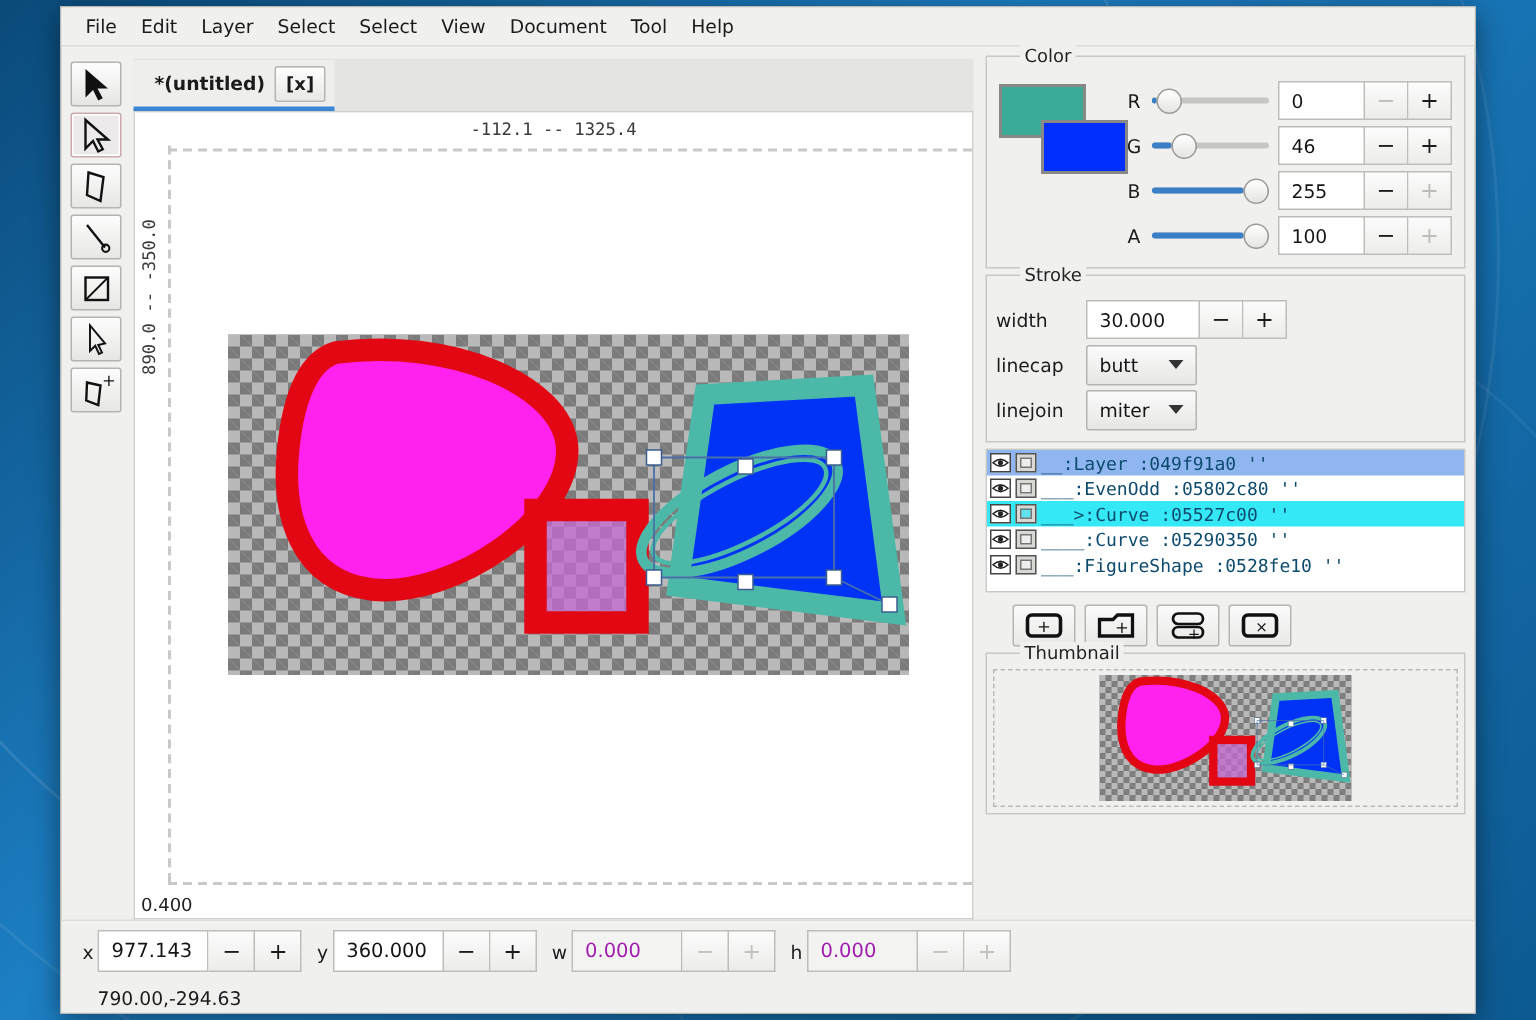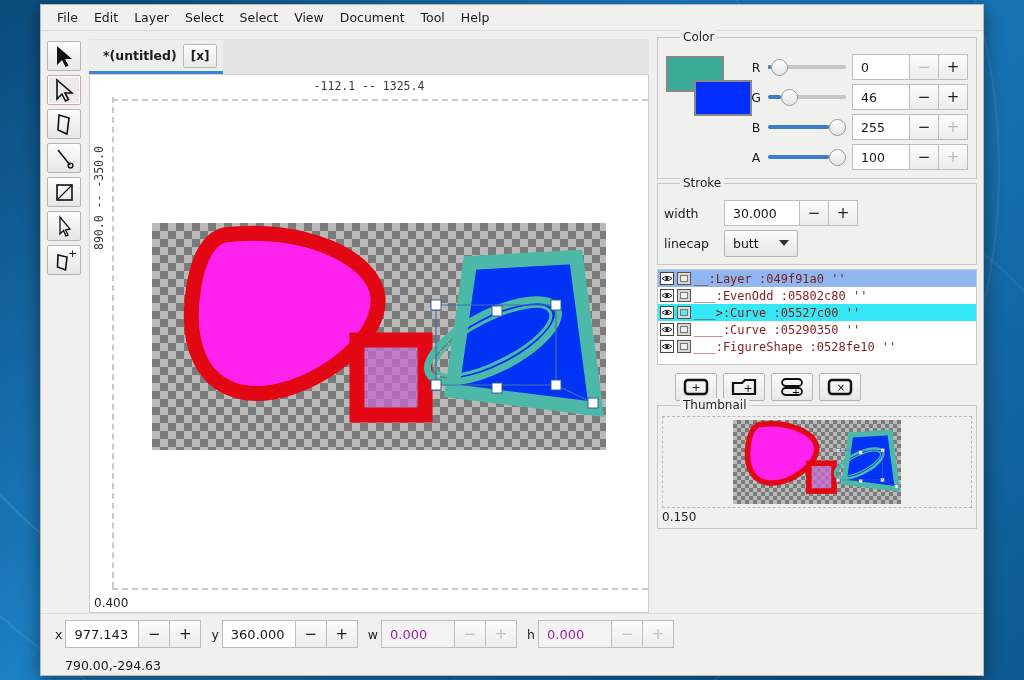--- a/index.html
+++ b/index.html
@@ -106,21 +106,21 @@
   .srowlab{width:52px;font-size:12.5px;color:#1b1b1b;}
   .combo{height:27px;min-width:74px;background:linear-gradient(#fbfbfb,#e6e6e4);
          border:1px solid #b4b4b0;border-radius:2px;display:flex;align-items:center;
          justify-content:space-between;padding:0 8px;font-size:12.5px;color:#151515;
          gap:12px;cursor:default;}
   .caret{width:0;height:0;border-left:5px solid transparent;border-right:5px solid transparent;
          border-top:6px solid #333;}
   
   #treegrp{padding:0;border:1px solid #c8c8c4;background:#fff;height:96px;overflow:hidden;position:relative;}
   .trow{height:17px;display:flex;align-items:center;gap:3px;padding-left:2px;
-        font-family:"DejaVu Sans Mono",monospace;font-size:12px;color:#7f1d1d;white-space:nowrap;}
+        font-family:"DejaVu Sans Mono",monospace;font-size:12px;color:#0c4a6e;white-space:nowrap;}
   .trow.sel-a{background:#8fb6f0;}
   .trow.sel-b{background:#35e8f5;}
   .eye{width:14px;height:13px;border:1px solid #444;background:#fff;display:flex;
        align-items:center;justify-content:center;flex:0 0 14px;}
   .eye svg{display:block;}
   .vis{width:14px;height:13px;border:1px solid #555;background:#d8d8d4;flex:0 0 14px;
        display:flex;align-items:center;justify-content:center;}
   .vis i{width:8px;height:7px;background:#eee;border:1px solid #777;display:block;}
   .vis.on i{background:#5fe4ee;}
   
@@ -326,20 +326,27 @@
           <div class="numgrp">
             <div class="numbox" style="width:76px">30.000</div>
             <div class="stepb">−</div>
             <div class="stepb">+</div>
           </div>
         </div>
         <div class="srow">
           <span class="srowlab">linecap</span>
           <div class="combo">
             <span>butt</span>
+            <span class="caret"></span>
+          </div>
+        </div>
+        <div class="srow">
+          <span class="srowlab">linejoin</span>
+          <div class="combo">
+            <span>miter</span>
             <span class="caret"></span>
           </div>
         </div>
       </div>
 
       <div id="treegrp">
           <div class="trow sel-a">
             <span class="eye">
               <svg width="12" height="9" viewBox="0 0 12 9">
                 <path d="M1 4.5 Q6 0 11 4.5 Q6 9 1 4.5 Z" fill="none" stroke="#222" stroke-width="1"></path>
@@ -450,21 +457,20 @@
                     <rect x="436" y="175" width="10" height="10" fill="#ffffff" stroke="#3a5d8f" stroke-width="1"></rect>
                   </g>
                   <g id="selbox">
                     <path d="M284 82 L404 82 L404 162 L284 162 Z" fill="none" stroke="#4a6fa8" stroke-width="1.2"></path>
                     <line x1="404" y1="162" x2="441" y2="180" stroke="#4a6fa8" stroke-width="1.2"></line>
                   </g>
                 </g>
             </svg>
           </div>
         </div>
-        <div id="thumbscale">0.150</div>
       </div>
 
     </div>
   </div>
 
   <div id="bottom">
     <div id="coordrow">
         <div style="display: flex; align-items: center;">
           <span class="clab">x</span>
           <div class="cbox">977.143</div>

